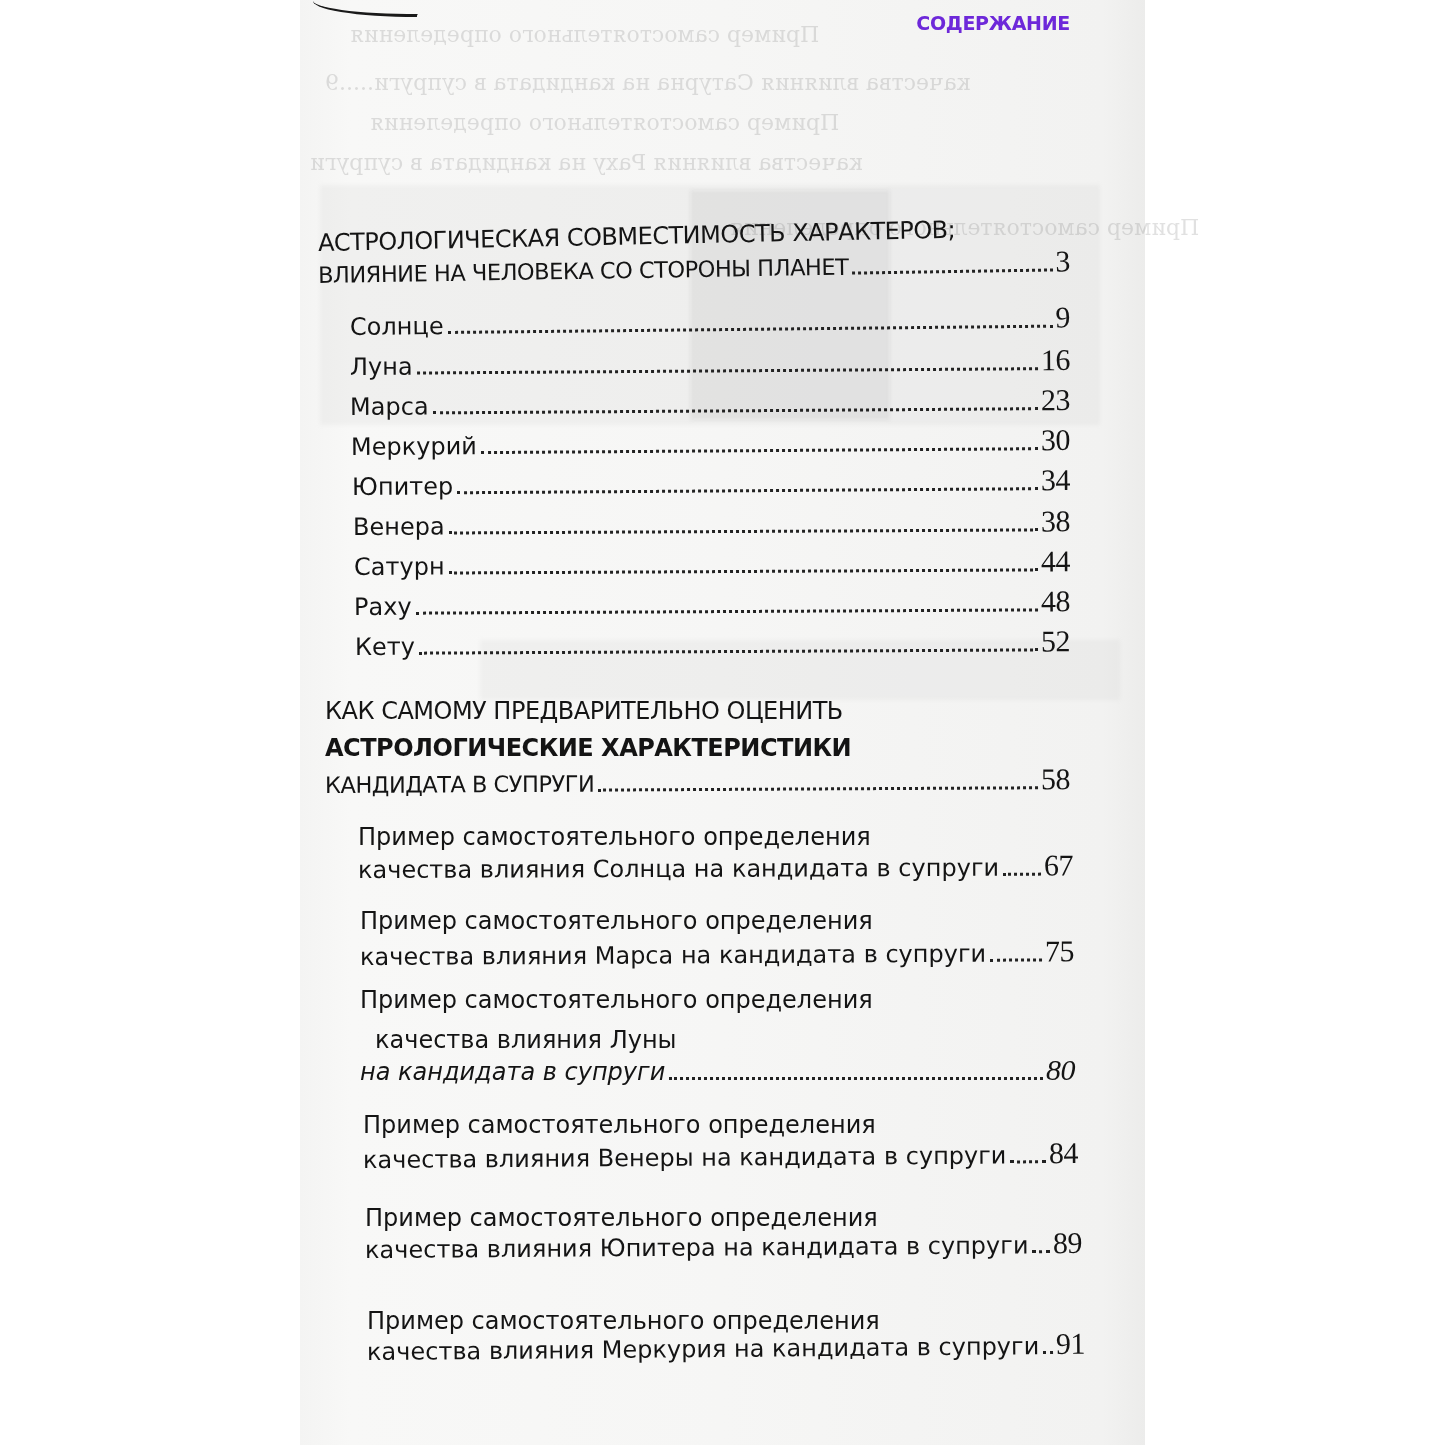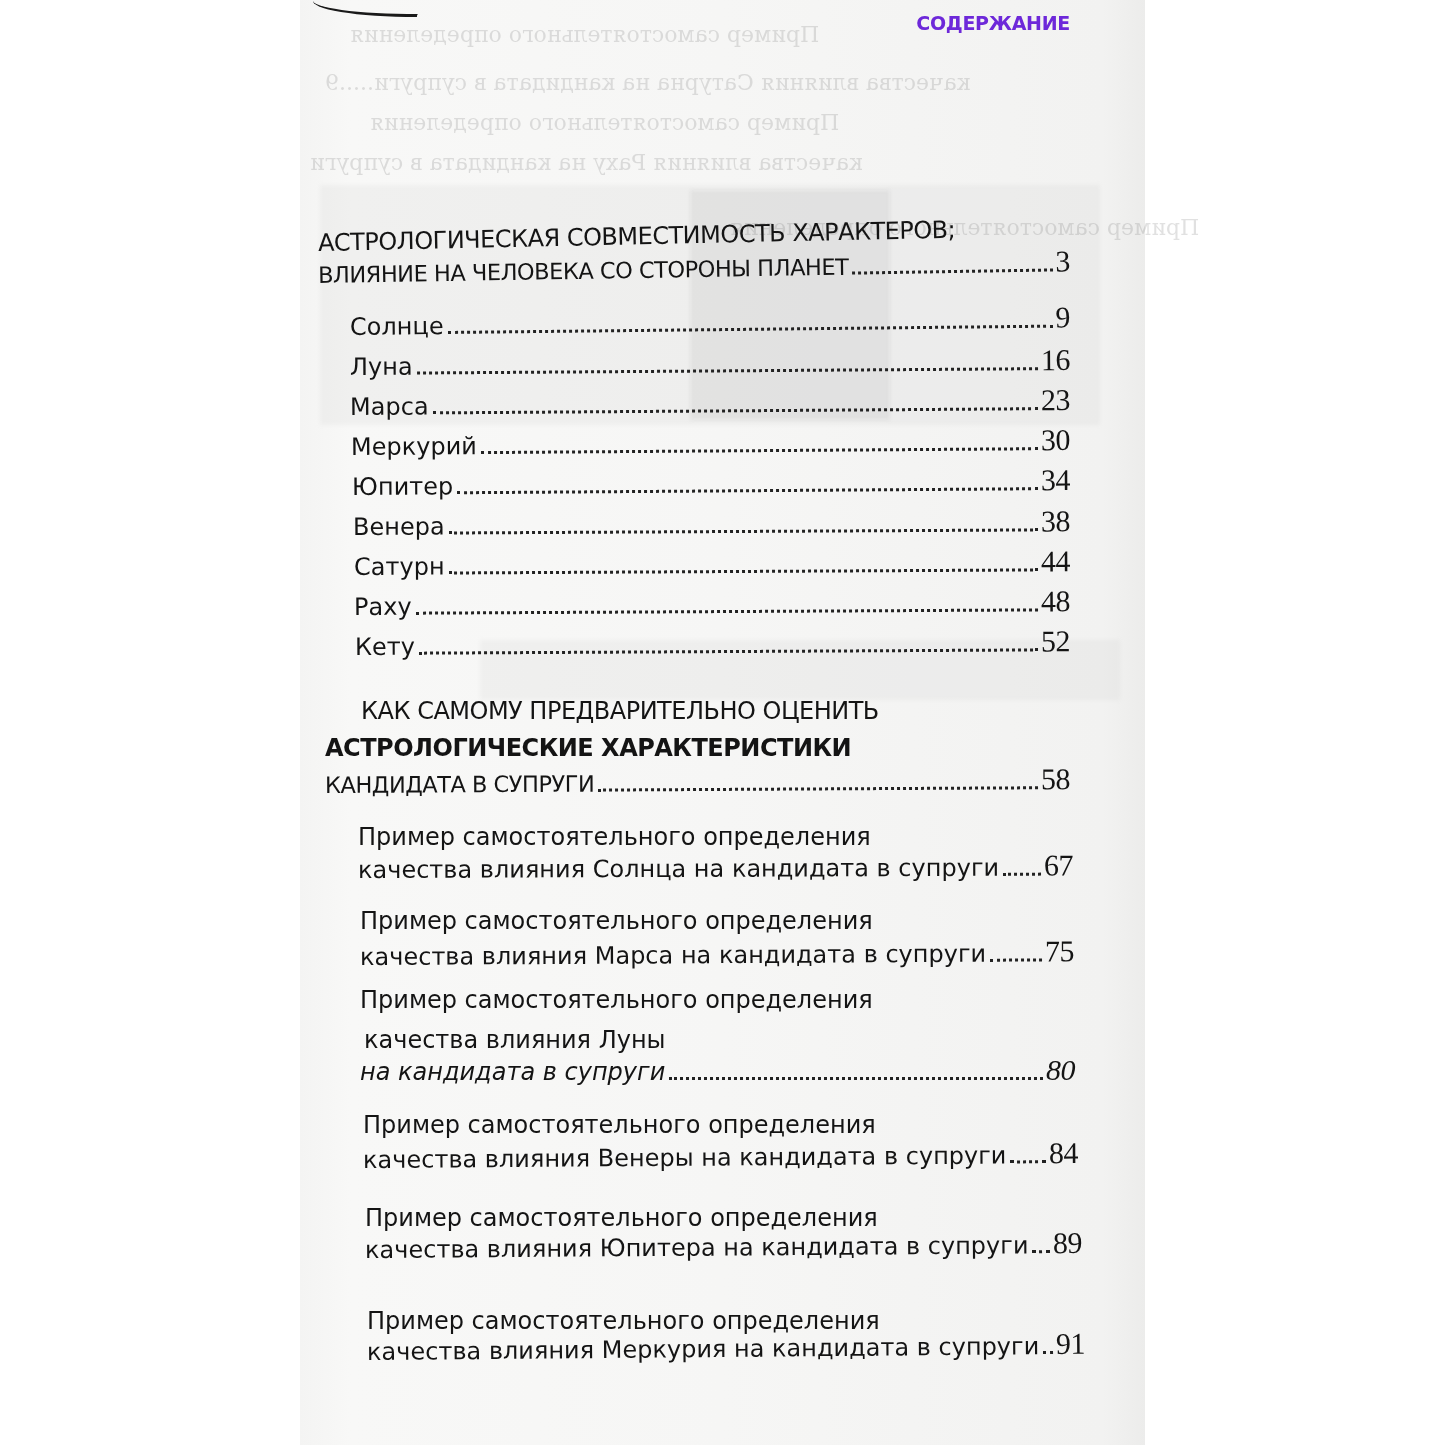--- a/index.html
+++ b/index.html
@@ -160,21 +160,21 @@
   <span class="label">Раху</span>
   <span class="dots"></span>
   <span class="page-num">48</span>
 </div>
 <div class="line" style="left:355px;top:630px;width:715px;transform:rotate(-0.3deg);transform-origin:left;">
   <span class="label">Кету</span>
   <span class="dots"></span>
   <span class="page-num">52</span>
 </div>
 
-<div class="plain caps" style="left:325px;top:696px;margin-left:36px;">КАК САМОМУ ПРЕДВАРИТЕЛЬНО ОЦЕНИТЬ</div>
+<div class="plain caps" style="left:325px;top:696px;">КАК САМОМУ ПРЕДВАРИТЕЛЬНО ОЦЕНИТЬ</div>
 <div class="plain caps" style="left:325px;top:733px;font-weight:bold;">АСТРОЛОГИЧЕСКИЕ ХАРАКТЕРИСТИКИ</div>
 <div class="line" style="left:325px;top:768px;width:745px;transform:rotate(-0.3deg);transform-origin:left;">
   <span class="label caps">КАНДИДАТА В СУПРУГИ</span>
   <span class="dots"></span>
   <span class="page-num">58</span>
 </div>
 
 <div class="plain" style="left:358px;top:822px;">Пример самостоятельного определения</div>
 <div class="line" style="left:358px;top:853px;width:715px;transform:rotate(-0.2deg);transform-origin:left;">
   <span class="label">качества влияния Солнца на кандидата в супруги</span>
@@ -183,21 +183,21 @@
 </div>
 
 <div class="plain" style="left:360px;top:906px;">Пример самостоятельного определения</div>
 <div class="line" style="left:360px;top:940px;width:714px;transform:rotate(-0.3deg);transform-origin:left;">
   <span class="label">качества влияния Марса на кандидата в супруги</span>
   <span class="dots"></span>
   <span class="page-num">75</span>
 </div>
 
 <div class="plain" style="left:360px;top:985px;">Пример самостоятельного определения</div>
-<div class="plain" style="left:364px;top:1025px;">качества влияния Луны</div>
+<div class="plain" style="left:375px;top:1025px;">качества влияния Луны</div>
 <div class="line" style="left:360px;top:1055px;width:715px;font-style:italic;">
   <span class="label">на кандидата в супруги</span>
   <span class="dots"></span>
   <span class="page-num">80</span>
 </div>
 
 <div class="plain" style="left:363px;top:1110px;">Пример самостоятельного определения</div>
 <div class="line" style="left:363px;top:1143px;width:715px;transform:rotate(-0.4deg);transform-origin:left;">
   <span class="label">качества влияния Венеры на кандидата в супруги</span>
   <span class="dots"></span>

